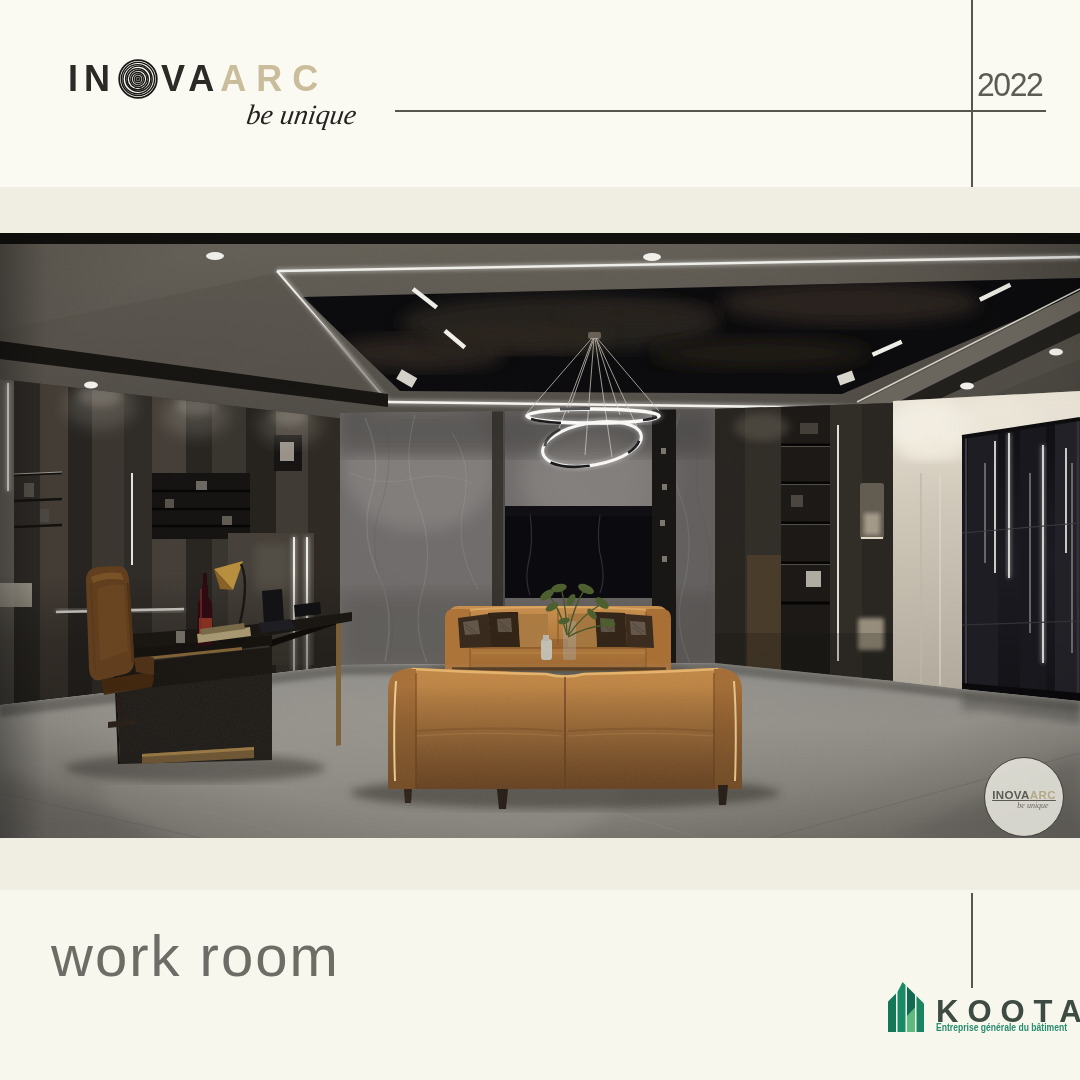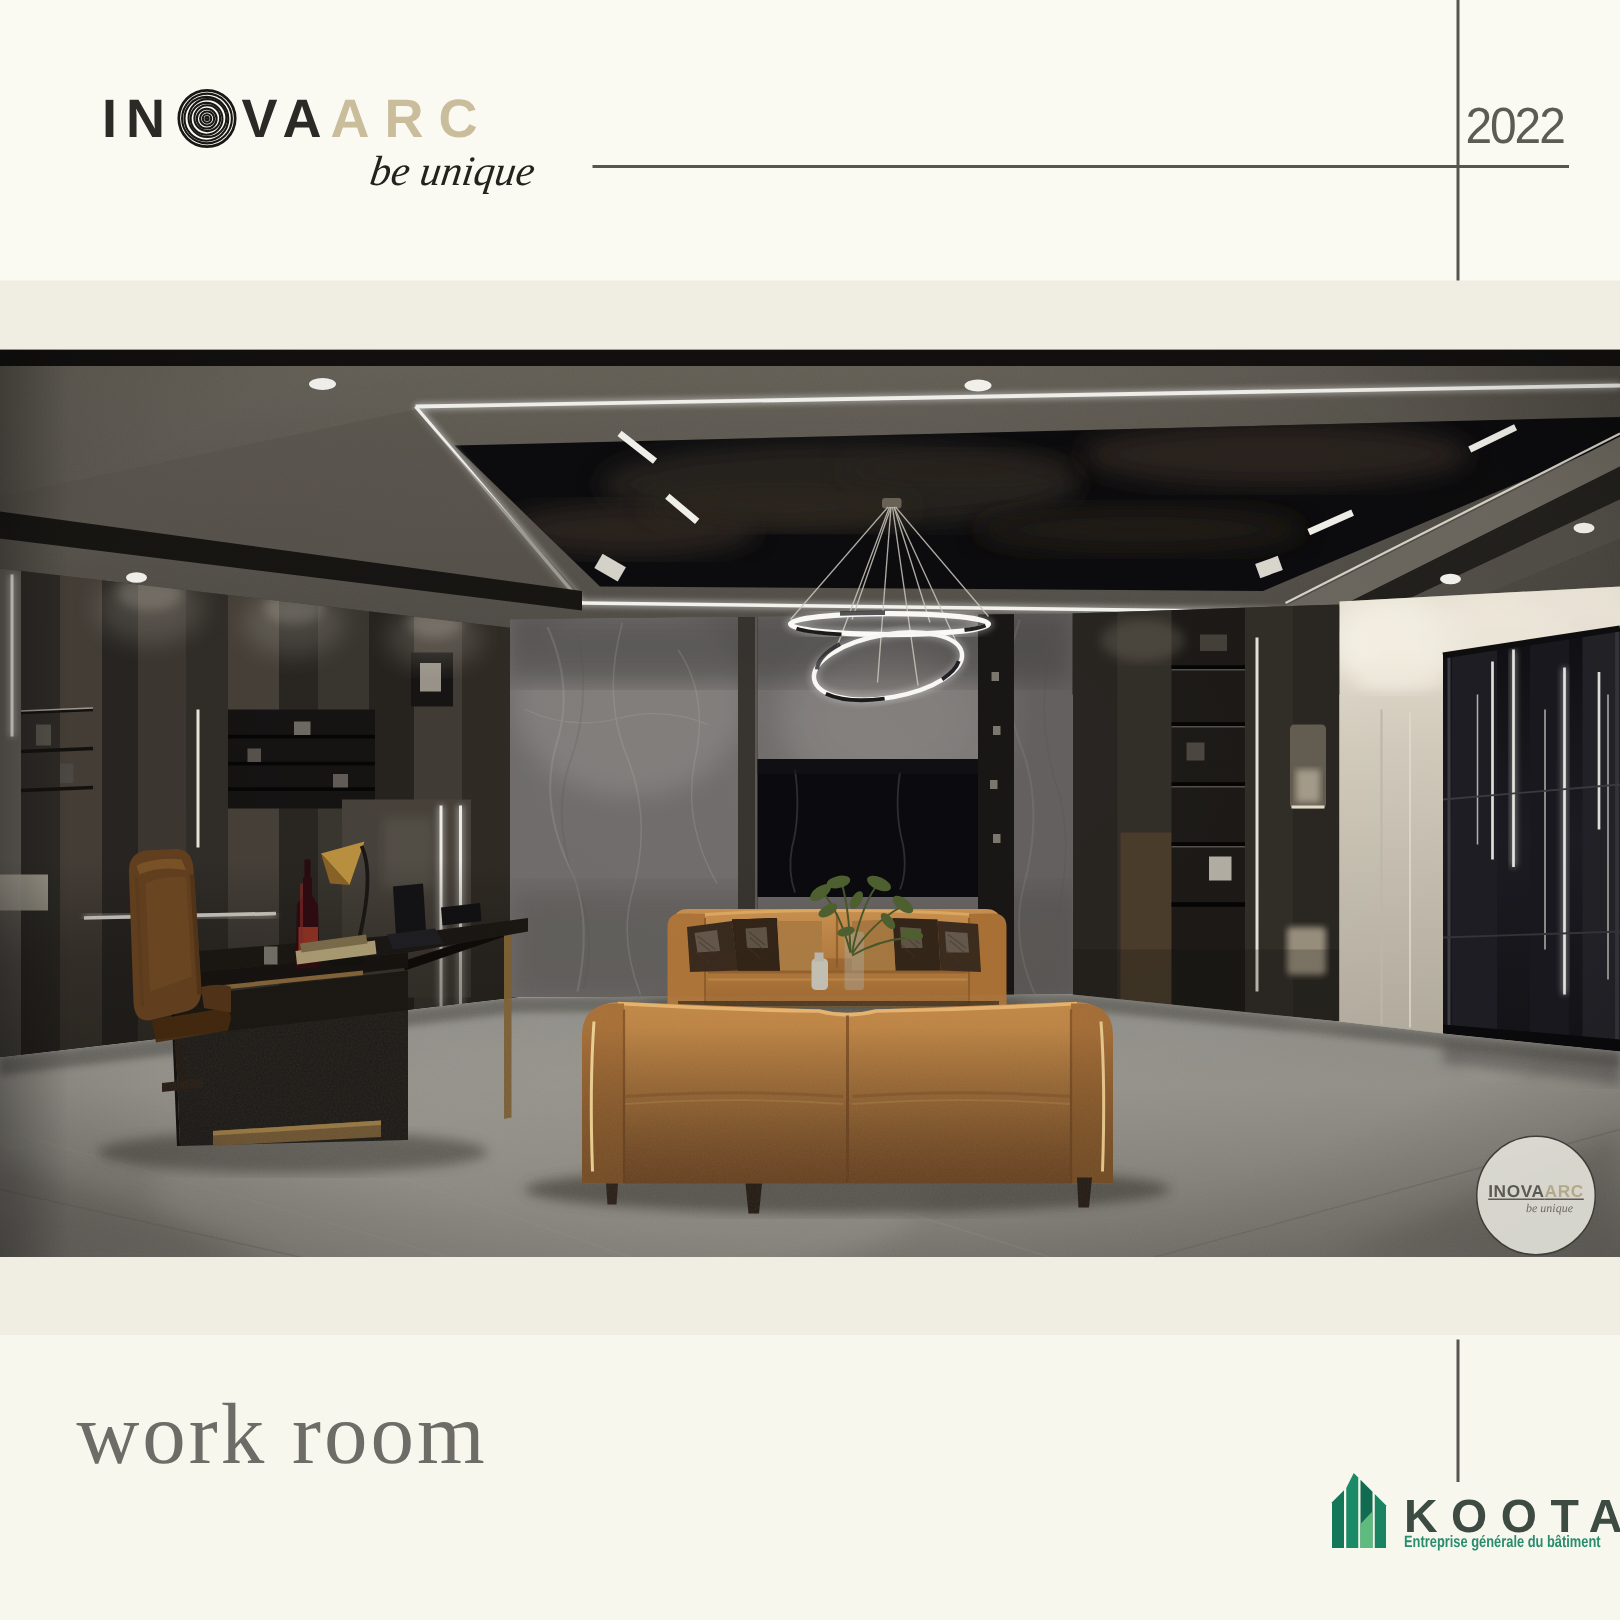--- a/index.html
+++ b/index.html
@@ -608,21 +608,21 @@
   </linearGradient>
   <rect x="0" y="0" width="46" height="605" fill="url(#gLeftEdge)"></rect>
 </svg>
 </div>
 
 <div class="abs" style="left:984px;top:757px;width:80px;height:80px;border-radius:50%;background:rgba(225,223,215,0.92);border:1.5px solid #3f3e39;box-sizing:border-box;overflow:hidden;">
   <div style="margin-top:31px;text-align:center;font-weight:bold;font-size:11.5px;letter-spacing:0.4px;color:#5a5953;text-decoration:underline;">INOVA<span style="color:#b3a888;">ARC</span></div>
   <div style="text-align:center;margin-left:18px;font-family:'Liberation Serif',serif;font-style:italic;font-size:8px;color:#6a6963;">be unique</div>
 </div>
 
-<div class="abs" style="left:51px;top:922px;font-family:Liberation Serif, serif;font-size:58px;letter-spacing:2px;color:#6e6c66;">work room</div>
+<div class="abs" style="left:51px;top:922px;font-family:Liberation Sans, sans-serif;font-size:58px;letter-spacing:2px;color:#6e6c66;">work room</div>
 
 <div class="abs" style="left:971px;top:893px;width:2px;height:95px;background:#57554f;"></div>
 
 <div class="abs" style="left:885px;top:980px;width:215px;height:55px;">
   <svg width="215" height="55" viewBox="0 0 215 55">
 
     <g>
       <polygon points="3,21.5 11,13.5 11,52 3,52" fill="#15775a"></polygon>
       <polygon points="12.5,12 17.5,2 20.5,5 20.5,52 12.5,52" fill="#1b8a66"></polygon>
       <polygon points="22,6.5 30,14.5 30,52 22,52" fill="#116b51"></polygon>

